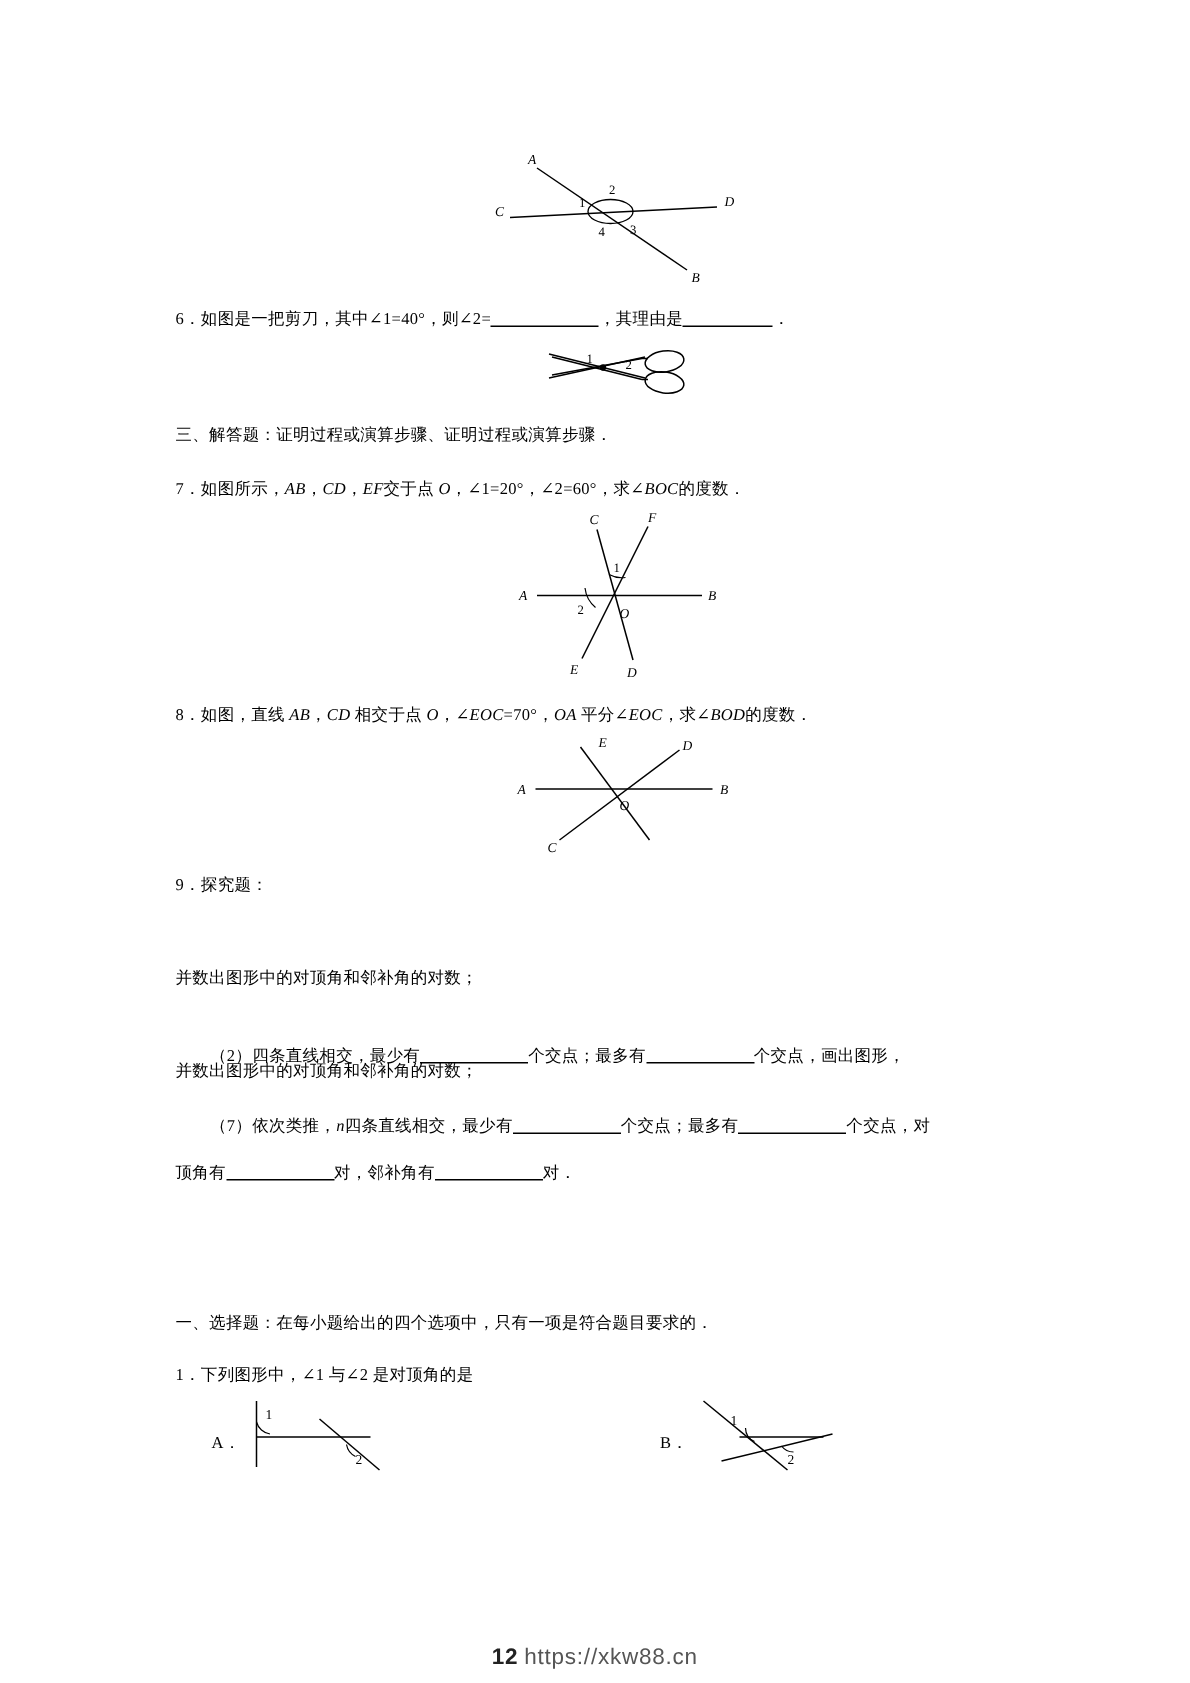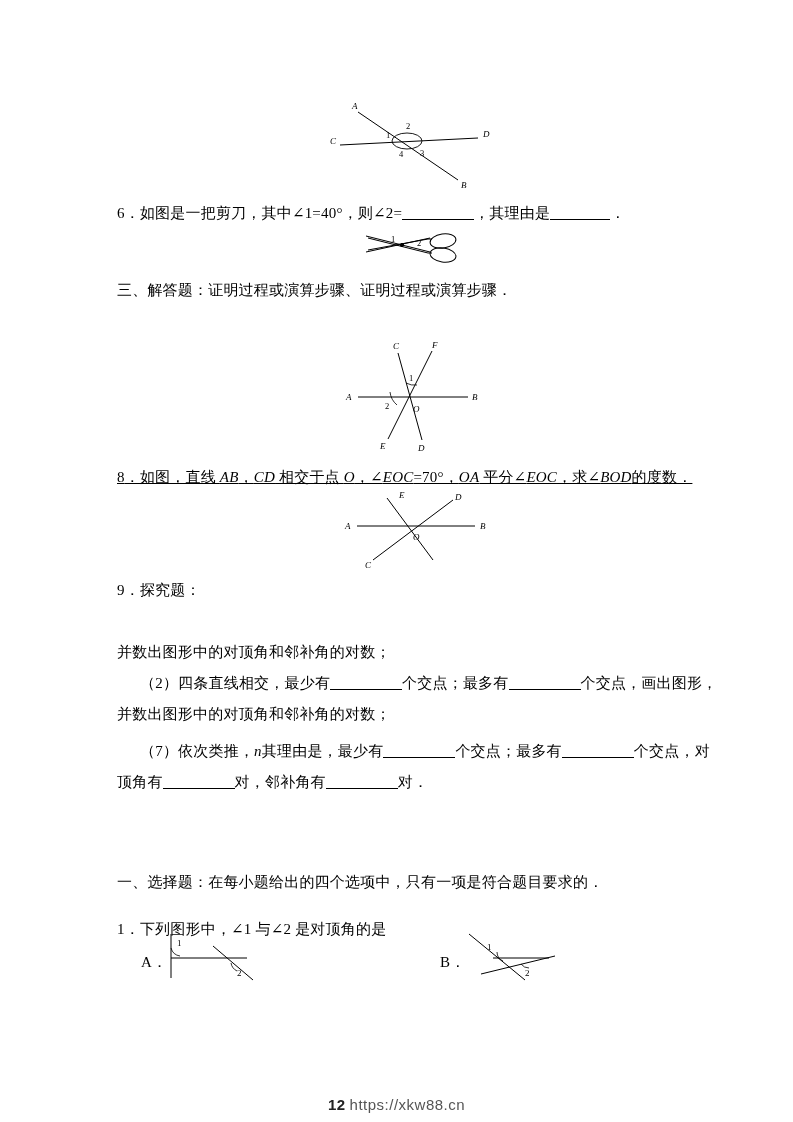--- a/index.html
+++ b/index.html
@@ -9,21 +9,21 @@
     font-family: "Liberation Serif", "DejaVu Serif", serif;
     color: #000000;
     position: relative;
     overflow: hidden;
   }
   .page { position:absolute; inset:0; }
 
   
   .line {
     position: absolute;
-    font-size: 15px;
+    font-size: 11px;
     line-height: 20px;
     white-space: nowrap;
     letter-spacing: 0.2px;
   }
   .it { font-style: italic; }
   .blank {
     display:inline-block;
     border-bottom: 1px solid #000;
     height: 13px;
     vertical-align: -2px;
@@ -94,20 +94,23 @@
       </g>
       <text x="33" y="14" font-size="8.5" font-family="'Liberation Serif',serif">1</text>
       <text x="59" y="18" font-size="8.5" font-family="'Liberation Serif',serif">2</text>
     </svg>
   </div>
 
   <div class="line" style="left:117px; top:280px;">
     <span>三、解答题</span><span>：证明过程或演算步骤、证明过程或演算步骤．</span>
   </div>
 
+  <div class="line" style="left:117px; top:316px;">
+    <span>7</span><span>．如图所示，</span><span class="it">AB</span><span>，</span><span class="it">CD</span><span>，</span><span class="it">EF</span><span>交于点 </span><span class="it">O</span><span>，∠1=20°，∠2=60°，求∠</span><span class="it">BOC</span><span>的度数．</span>
+  </div>
 
   <div class="fig" style="left:340px; top:335px;">
     <svg width="160" height="120" viewBox="0 0 160 120">
 
       <line x1="18" y1="62" x2="128" y2="62" stroke="#000" stroke-width="1"></line>
 
       <line x1="58" y1="18" x2="82" y2="105" stroke="#000" stroke-width="1"></line>
 
       <line x1="92" y1="16" x2="48" y2="104" stroke="#000" stroke-width="1"></line>
 
@@ -119,21 +122,21 @@
       <text x="6" y="65" font-size="9" font-style="italic" font-family="'Liberation Serif',serif">A</text>
       <text x="132" y="65" font-size="9" font-style="italic" font-family="'Liberation Serif',serif">B</text>
       <text x="73" y="77" font-size="9" font-style="italic" font-family="'Liberation Serif',serif">O</text>
       <text x="40" y="114" font-size="9" font-style="italic" font-family="'Liberation Serif',serif">E</text>
       <text x="78" y="116" font-size="9" font-style="italic" font-family="'Liberation Serif',serif">D</text>
       <text x="69" y="46" font-size="8.5" font-family="'Liberation Serif',serif">1</text>
       <text x="45" y="74" font-size="8.5" font-family="'Liberation Serif',serif">2</text>
     </svg>
   </div>
 
-  <div class="line" style="left:117px; top:467px;text-decoration:underline;">
+  <div class="line" style="left:117px; top:467px;">
     <span>8</span><span>．如图，直线 </span><span class="it">AB</span><span>，</span><span class="it">CD</span><span> 相交于点 </span><span class="it">O</span><span>，∠</span><span class="it">EOC</span><span>=70°，</span><span class="it">OA</span><span> 平分∠</span><span class="it">EOC</span><span>，求∠</span><span class="it">BOD</span><span>的度数．</span>
   </div>
 
   <div class="fig" style="left:335px; top:488px;">
     <svg width="170" height="82" viewBox="0 0 170 82">
 
       <line x1="22" y1="38" x2="140" y2="38" stroke="#000" stroke-width="1"></line>
       <line x1="38" y1="72" x2="118" y2="12" stroke="#000" stroke-width="1"></line>
       <line x1="98" y1="72" x2="52" y2="10" stroke="#000" stroke-width="1"></line>
       <text x="64" y="10" font-size="9" font-style="italic" font-family="'Liberation Serif',serif">E</text>
@@ -146,39 +149,39 @@
   </div>
 
   <div class="line" style="left:117px; top:580px;font-family:Liberation Serif, serif;">
     <span>9</span><span>．探究题：</span>
   </div>
 
   <div class="line" style="left:117px; top:642px;">
     <span>并数出图形中的对顶角和邻补角的对数；</span>
   </div>
 
-  <div class="line" style="left:140px; top:673px;">
+  <div class="line" style="left:140px; top:694px;">
     <span>（2）四条直线相交，最少有</span><span class="blank b-lg"></span><span>个交点；最多有</span><span class="blank b-lg"></span><span>个交点，画出图形，</span>
   </div>
   <div class="line" style="left:117px; top:704px;">
     <span>并数出图形中的对顶角和邻补角的对数；</span>
   </div>
 
   <div class="line" style="left:140px; top:741px;">
-    <span>（7）依次类推，</span><span class="it">n</span><span>其理由是，最少有</span><span class="blank b-lg"></span><span>个交点；最多有</span><span class="blank b-lg"></span><span>个交点，对</span>
+    <span>（7）依次类推，</span><span class="it">n</span><span>四条直线相交，最少有</span><span class="blank b-lg"></span><span>个交点；最多有</span><span class="blank b-lg"></span><span>个交点，对</span>
   </div>
   <div class="line" style="left:117px; top:872px;">
     <span>一、选择题</span><span>：在每小题给出的四个选项中，只有一项是符合题目要求的．</span>
   </div>
 
   <div class="line" style="left:117px; top:772px;">
     <span>顶角有</span><span class="blank b-lg"></span><span>对，邻补角有</span><span class="blank b-lg"></span><span>对．</span>
   </div>
 
-  <div class="line" style="left:117px; top:907px;margin-top:12px;">
+  <div class="line" style="left:117px; top:907px;">
     <span>1</span><span>．下列图形中，∠1 与∠2 是对顶角的是</span>
   </div>
 
   <div class="line" style="left:141px; top:952px;">
     <span>A．</span>
   </div>
   <div class="fig" style="left:165px; top:930px;">
     <svg width="110" height="55" viewBox="0 0 110 55">
       <line x1="6" y1="4" x2="6" y2="48" stroke="#000" stroke-width="1"></line>
       <line x1="6" y1="28" x2="82" y2="28" stroke="#000" stroke-width="1"></line>

